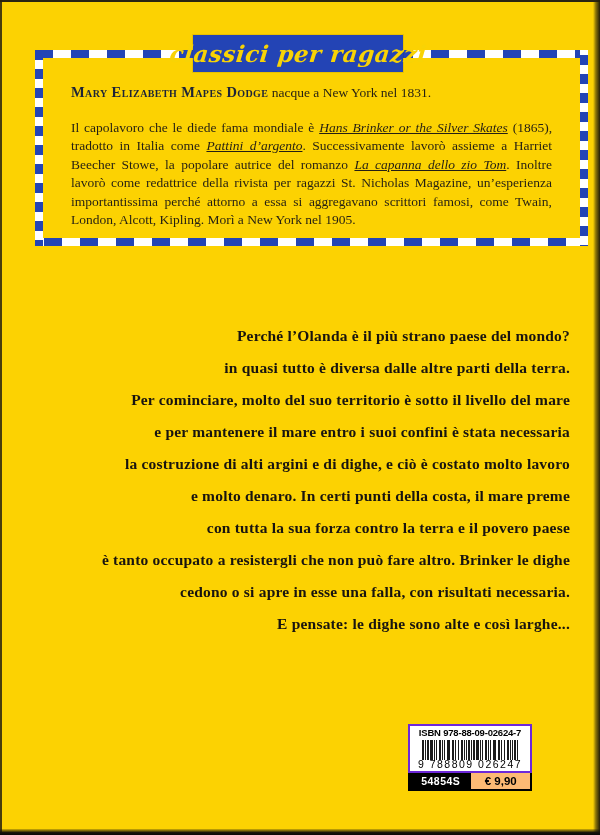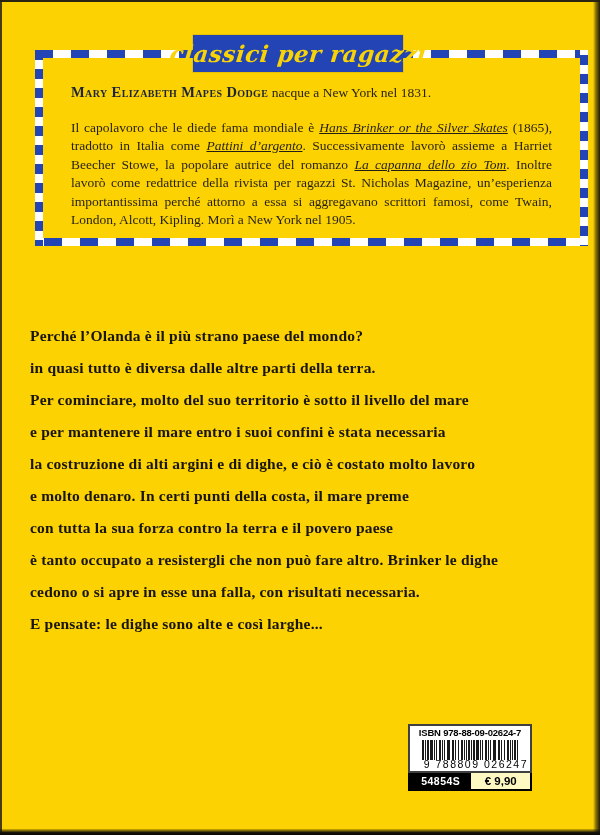--- a/index.html
+++ b/index.html
@@ -56,62 +56,62 @@
     text-align:justify;
   }
   .seg-name{
     font-variant:small-caps;font-weight:bold;color:var(--navy);
     letter-spacing:0.4px;font-size:14.5px;
   }
   .seg-italic{font-style:italic;text-decoration:underline;}
 
   
   .quote{
-    position:absolute;top:320px;left:30px;right:30px;text-align:left;
+    position:absolute;top:320px;left:30px;right:30px;text-align:right;
   }
   .quote-line{
     font-family:"Liberation Serif",serif;font-weight:bold;
     font-size:15.5px;line-height:32px;color:#181410;letter-spacing:0.2px;
   }
 
   
   .credit{
     position:absolute;left:58px;top:768px;font-size:12.5px;color:var(--ink);
     letter-spacing:0.2px;
   }
   .credit-name{font-weight:bold;letter-spacing:0.4px;}
 
   
   .price-label{position:absolute;left:408px;top:724px;width:124px;z-index:20;}
   .isbn-box{
-    background:#fff;border:2px solid #404040;box-sizing:border-box;
+    background:#fff;border:2px solid #6d28d9;box-sizing:border-box;
     padding:1px 2px 0 2px;
   }
   .isbn-text{
     font-family:"Liberation Sans",sans-serif;font-size:9.5px;font-weight:bold;
     color:#000;text-align:center;white-space:nowrap;letter-spacing:-0.2px;
     line-height:12px;
   }
   .bars{height:20px;margin:1px 5px 0 5px;font-size:0;white-space:nowrap;overflow:hidden;text-align:center;}
   .bars i{display:inline-block;height:100%;background:#1a1a1a;}
   .ean-num{
     font-family:"Liberation Sans",sans-serif;font-size:10.5px;color:#000;
-    text-align:right;line-height:12px;letter-spacing:1.5px;white-space:nowrap;
+    text-align:center;line-height:12px;letter-spacing:1.5px;white-space:nowrap;
     margin-top:-2px;padding-bottom:1px;
   }
   .label-row{
     display:flex;border:2px solid #000;border-top:none;box-sizing:border-box;
     height:18px;background:#fff;justify-content:space-between;
   }
   .code-cell{
     flex:1.05;background:#000;color:#fff;display:flex;align-items:center;justify-content:center;
     font-family:"Liberation Sans",sans-serif;font-size:10.5px;font-weight:bold;letter-spacing:0.5px;
   }
   .price-cell{
-    flex:1;background:#fef9c3;color:#000;display:flex;align-items:center;justify-content:center;
+    flex:1;background:#fdba74;color:#000;display:flex;align-items:center;justify-content:center;
     font-family:"Liberation Sans",sans-serif;font-size:11.5px;font-weight:bold;
   }
 </style>
 </head>
 <body>
 
 <div class="page">
 
   <div class="banner">
     <span>classici per ragazzi</span>

